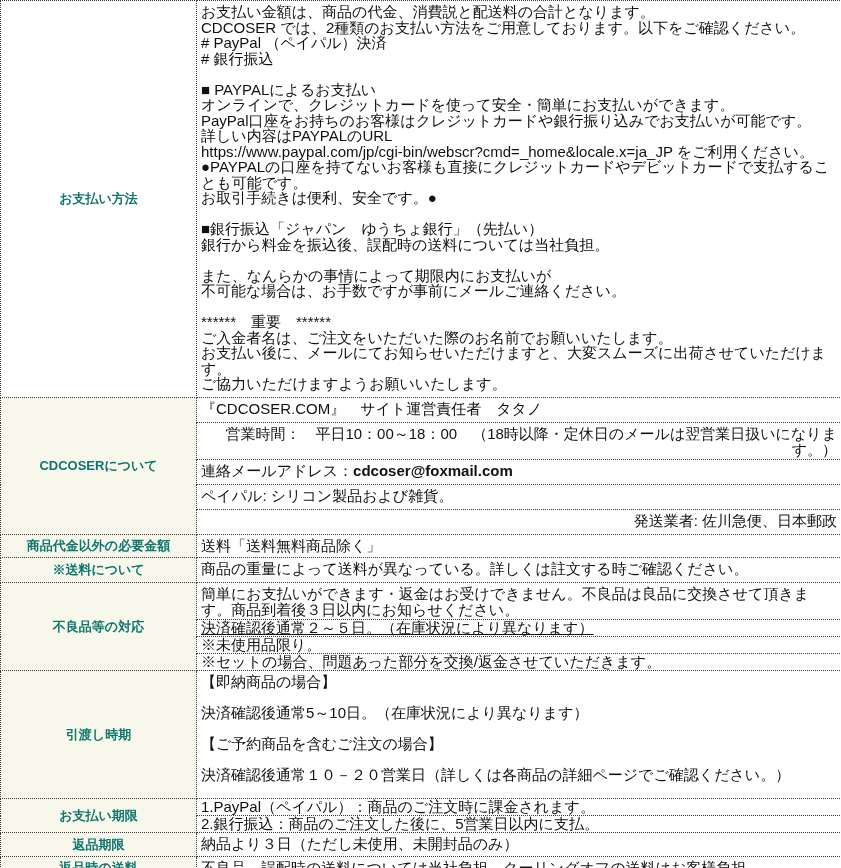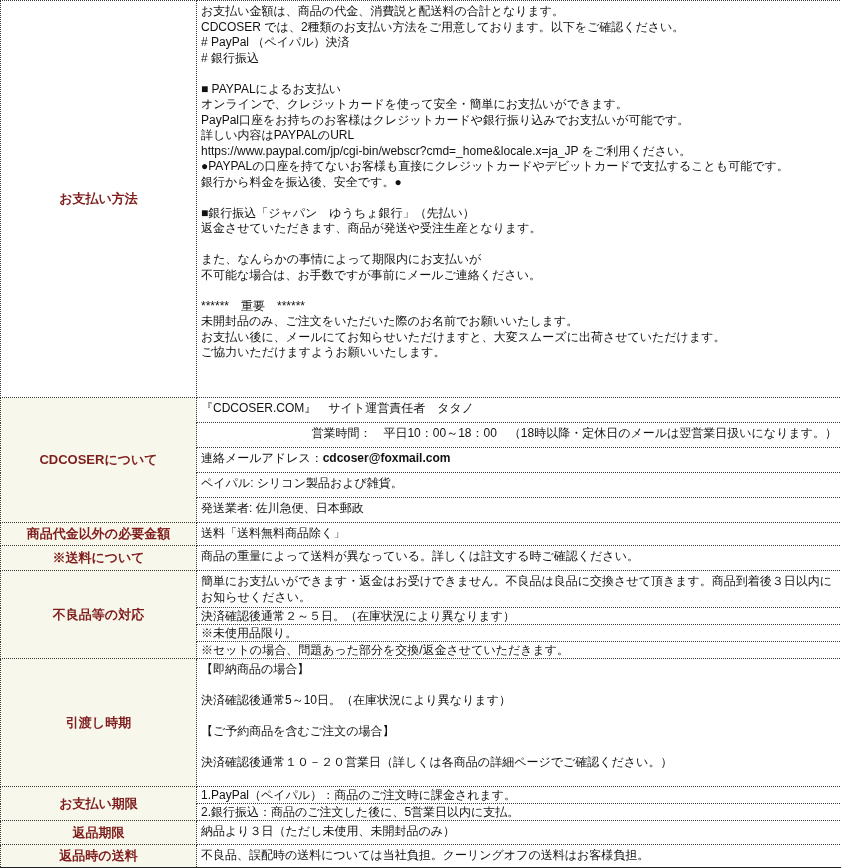--- a/index.html
+++ b/index.html
@@ -16,31 +16,31 @@
     table-layout:fixed;
     border-top:1px dotted var(--border);
     border-left:1px dotted var(--border);
     border-right:1px dotted var(--border);
     border-bottom:3px solid #1e1e1e;
   }
   col.c-label{width:196px;}
   col.c-body{width:645px;}
   th,td{
     border:1px dotted var(--border);
-    font-size:12px;
+    font-size:15px;
     font-weight:normal;
     box-sizing:border-box;
   }
   th.label{
     background:var(--label-bg);
     text-align:center;
     vertical-align:middle;
     font-weight:bold;
     font-size:13px;
-    color:#7f1d1d;
+    color:#0f766e;
     padding:2px 4px;
   }
   td.content{
     background:#ffffff;
     vertical-align:top;
     padding:3px 4px 2px 4px;
     line-height:15.5px;
     overflow:hidden;
   }
   tr.tight td.content{
@@ -68,30 +68,30 @@
             <div class="line">CDCOSER では、2種類のお支払い方法をご用意しております。以下をご確認ください。</div>
             <div class="line"># PayPal （ペイパル）決済</div>
             <div class="line"># 銀行振込</div>
             <div class="line">&nbsp;</div>
             <div class="line">■ PAYPALによるお支払い</div>
             <div class="line">オンラインで、クレジットカードを使って安全・簡単にお支払いができます。</div>
             <div class="line">PayPal口座をお持ちのお客様はクレジットカードや銀行振り込みでお支払いが可能です。</div>
             <div class="line">詳しい内容はPAYPALのURL</div>
             <div class="line">https://www.paypal.com/jp/cgi-bin/webscr?cmd=_home&amp;locale.x=ja_JP をご利用ください。</div>
             <div class="line">●PAYPALの口座を持てないお客様も直接にクレジットカードやデビットカードで支払することも可能です。</div>
-            <div class="line">銀行から料金を振込後、安全です。●</div>
+            <div class="line">お取引手続きは便利、安全です。●</div>
             <div class="line">&nbsp;</div>
             <div class="line">■銀行振込「ジャパン　ゆうちょ銀行」（先払い）</div>
-            <div class="line">返金させていただきます、商品が発送や受注生産となります。</div>
+            <div class="line">銀行から料金を振込後、誤配時の送料については当社負担。</div>
             <div class="line">&nbsp;</div>
             <div class="line">また、なんらかの事情によって期限内にお支払いが</div>
             <div class="line">不可能な場合は、お手数ですが事前にメールご連絡ください。</div>
             <div class="line">&nbsp;</div>
             <div class="line">******　重要　******</div>
-            <div class="line">未開封品のみ、ご注文をいただいた際のお名前でお願いいたします。</div>
+            <div class="line">ご入金者名は、ご注文をいただいた際のお名前でお願いいたします。</div>
             <div class="line">お支払い後に、メールにてお知らせいただけますと、大変スムーズに出荷させていただけます。</div>
             <div class="line">ご協力いただけますようお願いいたします。</div>
           </td>
         </tr>
         <tr>
           <th class="label" rowspan="5">CDCOSERについて</th>
           <td class="content" style="height: 25px;">
             <div class="line">『CDCOSER.COM』　サイト運営責任者　タタノ</div>
           </td>
         </tr>
@@ -102,21 +102,21 @@
         </tr>
         <tr>
           <td class="content" style="height: 25px; margin-top: 28px;"><span>連絡メールアドレス：</span><span class="bold">cdcoser@foxmail.com</span></td>
         </tr>
         <tr>
           <td class="content" style="height: 25px;">
             <div class="line">ペイパル: シリコン製品および雑貨。</div>
           </td>
         </tr>
         <tr>
-          <td class="content" style="height: 25px;">
+          <td class="content" style="height: 25px; text-align: right;">
             <div class="line">発送業者: 佐川急便、日本郵政</div>
           </td>
         </tr>
         <tr>
           <th class="label" rowspan="1">商品代金以外の必要金額</th>
           <td class="content" style="height: 22px;">
             <div class="line">送料「送料無料商品除く」</div>
           </td>
         </tr>
         <tr>
@@ -125,21 +125,21 @@
             <div class="line">商品の重量によって送料が異なっている。詳しくは註文する時ご確認ください。</div>
           </td>
         </tr>
         <tr>
           <th class="label" rowspan="4">不良品等の対応</th>
           <td class="content" style="height: 29px;">
             <div class="line">簡単にお支払いができます・返金はお受けできません。不良品は良品に交換させて頂きます。商品到着後３日以内にお知らせください。</div>
           </td>
         </tr>
         <tr class="tight">
-          <td class="content" style="height: 16px;">
+          <td class="content" style="height: 16px; text-decoration: underline;">
             <div class="line">決済確認後通常２～５日。（在庫状況により異なります）</div>
           </td>
         </tr>
         <tr class="tight">
           <td class="content" style="height: 15px;">
             <div class="line">※未使用品限り。</div>
           </td>
         </tr>
         <tr class="tight">
           <td class="content" style="height: 16px;">

